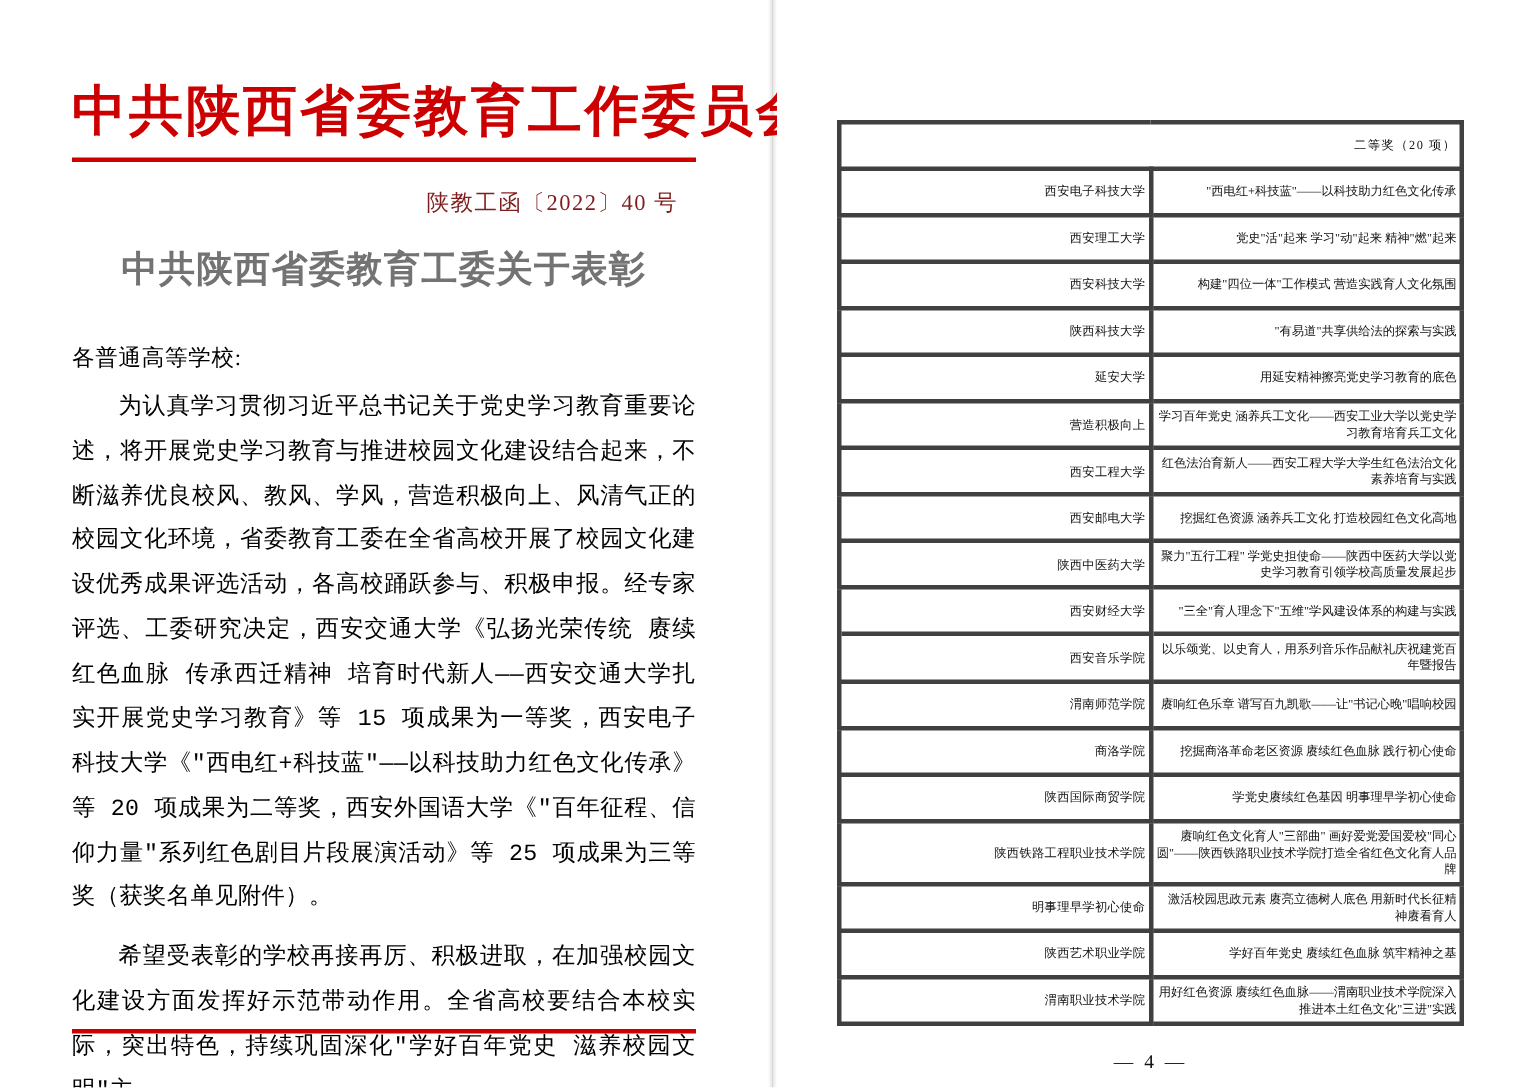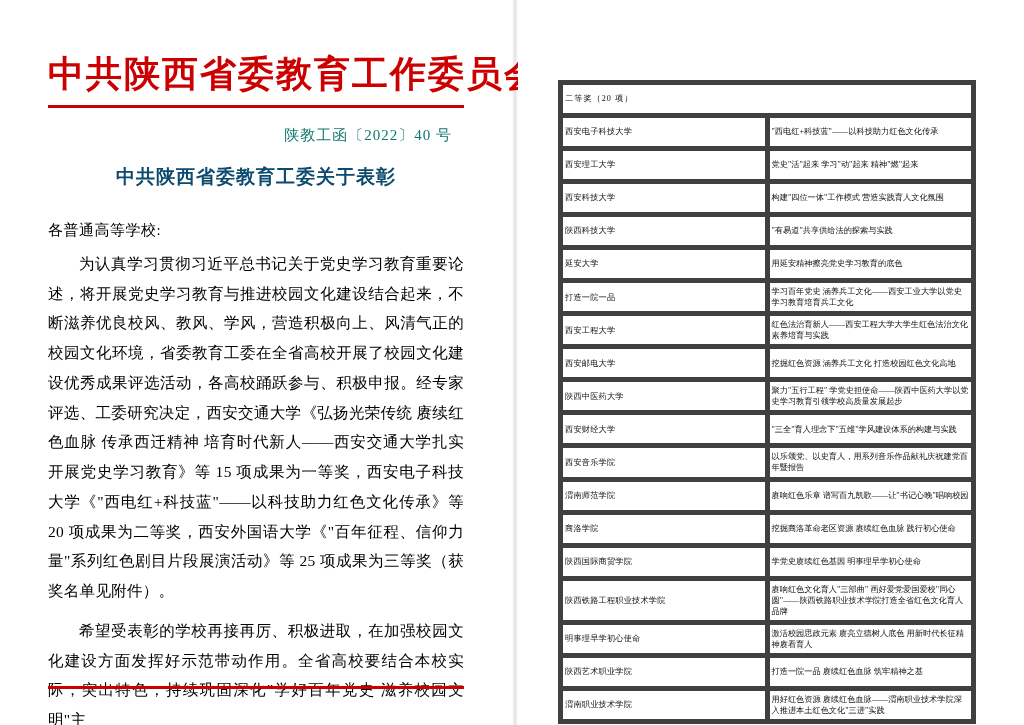--- a/index.html
+++ b/index.html
@@ -40,49 +40,50 @@
     white-space: nowrap;
   }
   .masthead-rule {
     height: 3px;
     background: #cc0000;
     margin: 6px 0 18px 0;
   }
   .doc-number {
     text-align: right;
     font-size: 15px;
-    color: #0f766e;
+    color: #7f1d1d;
     margin: 18px 12px 16px 0;
     letter-spacing: 1px;
   }
   .doc-title {
     text-align: center;
-    font-size: 19px;
+    font-size: 24px;
     font-weight: bold;
     line-height: 1.65;
-    color: #0c4a6e;
+    color: #737373;
     letter-spacing: 1px;
     margin-bottom: 18px;
   }
   .salutation {
     font-size: 15px;
     color: #000;
     line-height: 1.9;
     margin: 24px 0 4px 0;
     letter-spacing: 0.5px;
   }
   .body-para {
     font-size: 15.5px;
     color: #000;
     line-height: 1.92;
     text-align: justify;
     text-justify: inter-ideograph;
     text-indent: 2em;
     letter-spacing: 0.3px;
     margin: 0 0 10px 0;
+    font-family: Liberation Mono, monospace;
   }
   .bottom-rule {
     position: absolute;
     left: 48px;
     right: 48px;
     bottom: 36px;
     height: 3px;
     background: #cc0000;
   }
   .gutter {
@@ -99,25 +100,25 @@
     padding: 80px 48px 10px 40px;
     background: #fff;
   }
   table.award-table {
     width: 100%;
     border-collapse: collapse;
     table-layout: fixed;
     font-family: "Liberation Serif", serif;
   }
   table.award-table td {
-    border: 5px solid #404040;
+    border: 3px solid #404040;
     padding: 3px 2px;
     font-size: 8.2px;
     color: #111;
-    text-align: left;
+    text-align: right;
     vertical-align: middle;
     line-height: 1.35;
     height: 22px;
     overflow: hidden;
   }
   td.head-cell {
     font-size: 10px;
     letter-spacing: 1px;
     height: 22px;
   }
@@ -186,21 +187,21 @@
         </tr>
         <tr>
           <td class="school">陕西科技大学</td>
           <td class="achievement">"有易道"共享供给法的探索与实践</td>
         </tr>
         <tr>
           <td class="school">延安大学</td>
           <td class="achievement">用延安精神擦亮党史学习教育的底色</td>
         </tr>
         <tr>
-          <td class="school">打造一院一品</td>
+          <td class="school">营造积极向上</td>
           <td class="achievement">学习百年党史  涵养兵工文化——西安工业大学以党史学习教育培育兵工文化</td>
         </tr>
         <tr>
           <td class="school">西安工程大学</td>
           <td class="achievement">红色法治育新人——西安工程大学大学生红色法治文化素养培育与实践</td>
         </tr>
         <tr>
           <td class="school">西安邮电大学</td>
           <td class="achievement">挖掘红色资源  涵养兵工文化  打造校园红色文化高地</td>
         </tr>
@@ -231,21 +232,21 @@
         <tr>
           <td class="school">陕西铁路工程职业技术学院</td>
           <td class="achievement">赓响红色文化育人"三部曲" 画好爱党爱国爱校"同心圆"——陕西铁路职业技术学院打造全省红色文化育人品牌</td>
         </tr>
         <tr>
           <td class="school">明事理早学初心使命</td>
           <td class="achievement">激活校园思政元素  赓亮立德树人底色  用新时代长征精神赓看育人</td>
         </tr>
         <tr>
           <td class="school">陕西艺术职业学院</td>
-          <td class="achievement">打造一院一品  赓续红色血脉  筑牢精神之基</td>
+          <td class="achievement">学好百年党史  赓续红色血脉  筑牢精神之基</td>
         </tr>
         <tr>
           <td class="school">渭南职业技术学院</td>
           <td class="achievement">用好红色资源  赓续红色血脉——渭南职业技术学院深入推进本土红色文化"三进"实践</td>
         </tr>
       </tbody>
     </table>
 
     <div class="page-number">— 4 —</div>
   </div>

